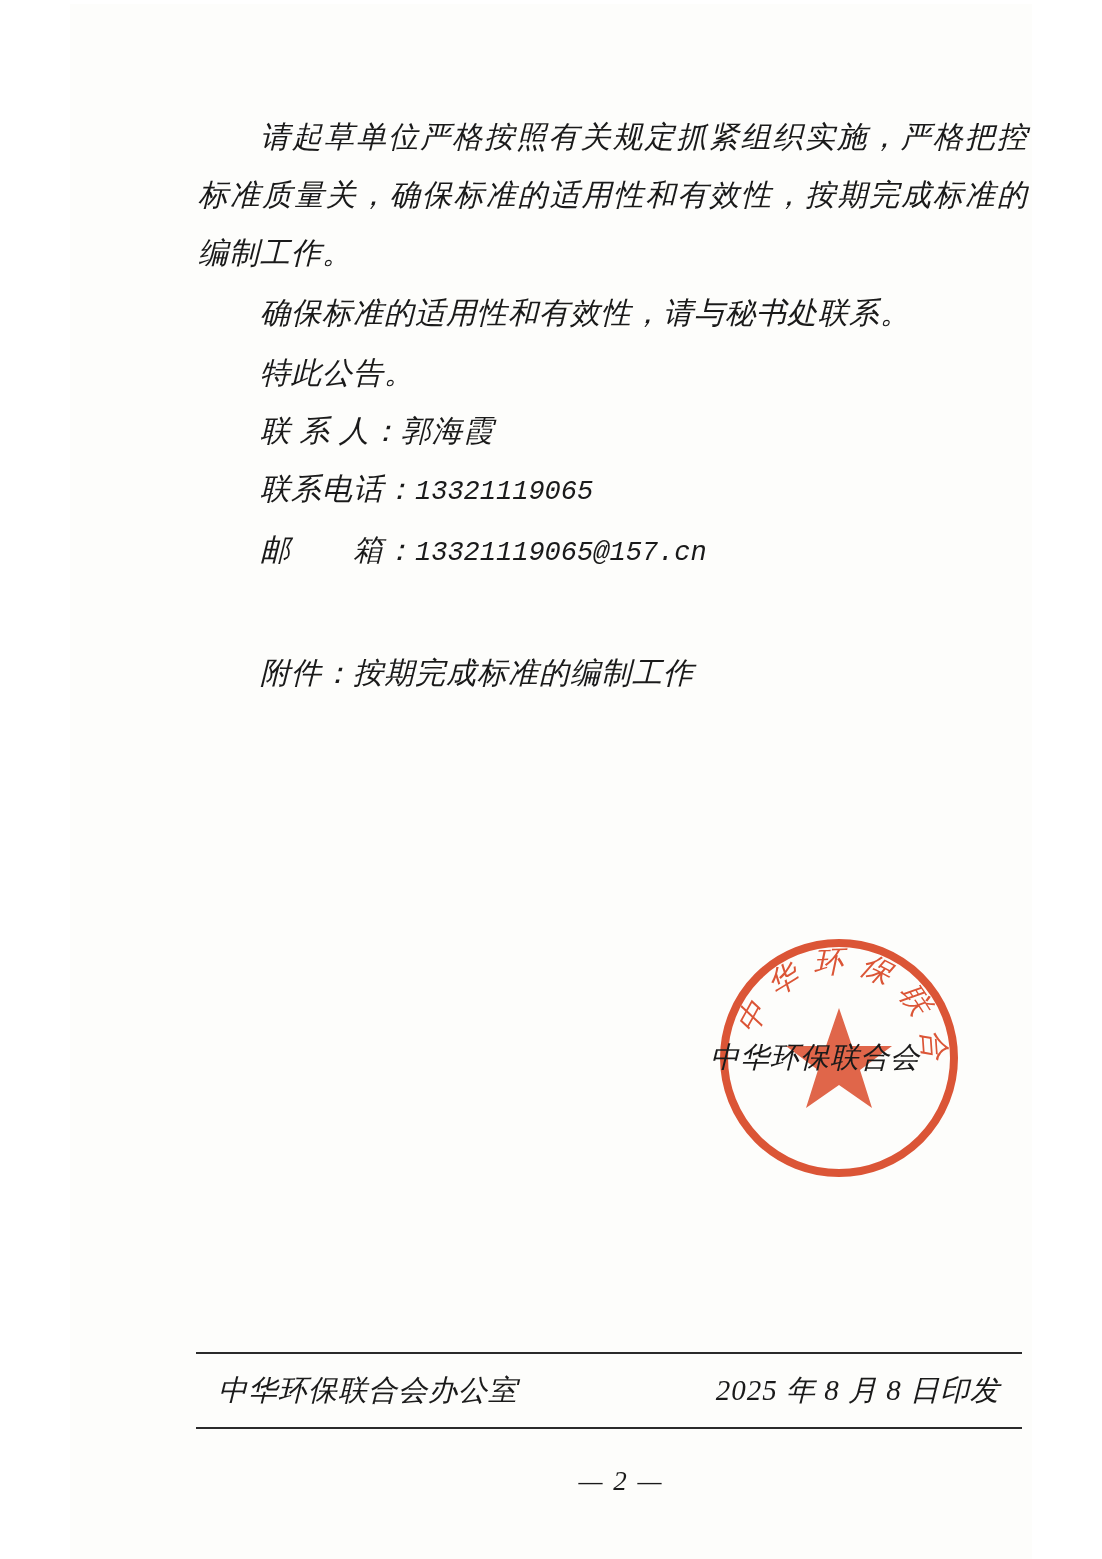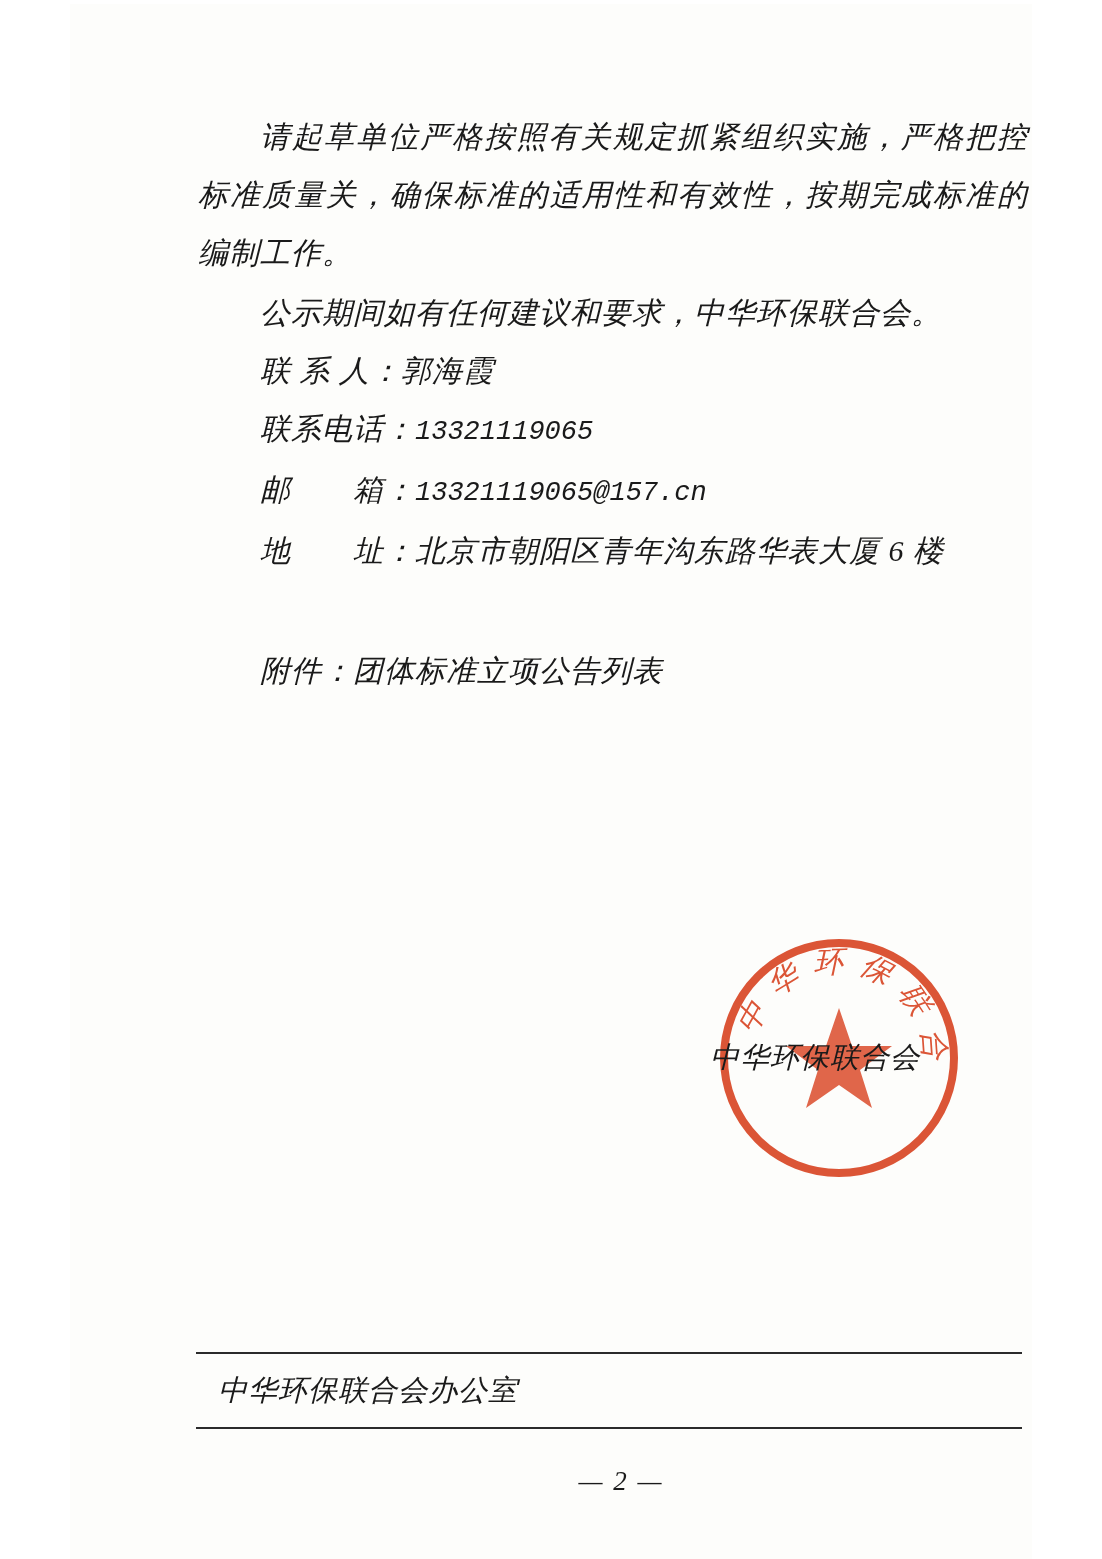--- a/index.html
+++ b/index.html
@@ -126,31 +126,31 @@
   }
 </style>
 </head>
 <body>
 
 <div class="page">
 
   <div class="body-area">
 
     <p class="para indent">请起草单位严格按照有关规定抓紧组织实施，严格把控标准质量关，确保标准的适用性和有效性，按期完成标准的编制工作。</p>
-    <p class="para indent block">公示期间如有任何建议和要求，中华环保联合会。</p>
+    <p class="para indent block">确保标准的适用性和有效性，请与秘书处联系。</p>
+    <p class="para indent block">特此公告。</p>
 
     <div class="contact-line"><span class="label-spaced">联 系 人：</span><span>郭海霞</span></div>
 
     <div class="contact-line"><span class="label-spaced">联系电话：</span><span class="ascii">13321119065</span></div>
 
     <div class="contact-line"><span class="label-spaced">邮　　箱：</span><span class="ascii">13321119065@157.cn</span></div>
 
-    <div class="contact-line"><span class="label-spaced">地　　址：</span><span>北京市朝阳区青年沟东路华表大厦 6 楼</span></div>
 
-    <div class="attach">附件：团体标准立项公告列表</div>
+    <div class="attach">附件：按期完成标准的编制工作</div>
   </div>
 
   <svg class="seal" viewBox="0 0 248 248" aria-hidden="true">
     <circle cx="124" cy="124" r="115" fill="none" stroke="#d94726" stroke-width="8"></circle>
     <polygon points="124,74 137,112 177,112 145,136 157,174 124,151 91,174 103,136 71,112 111,112" fill="#d94726" opacity="0.9"></polygon>
     <defs>
       <path id="sealArc" d="M 124,124 m -86,0 a 86,86 0 1,1 172,0" fill="none"></path>
       <path id="sealArcTop" d="M 38,124 A 86,86 0 0 1 210,124" fill="none"></path>
     </defs>
     <text font-family="Liberation Serif, serif" font-size="30" fill="#d94726" letter-spacing="14">
@@ -158,18 +158,19 @@
     </text>
   </svg>
 
   <div class="sign-block">
     <div>中华环保联合会</div>
   </div>
 
   <div class="footer-rule-top"></div>
   <div class="footer-row">
     <div class="footer-left">中华环保联合会办公室</div>
+    <div class="footer-right">2025 年 8 月 8 日印发</div>
   </div>
   <div class="footer-rule-bottom"></div>
 
   <div class="page-number">— 2 —</div>
 
 </div>
 
 </body></html>

